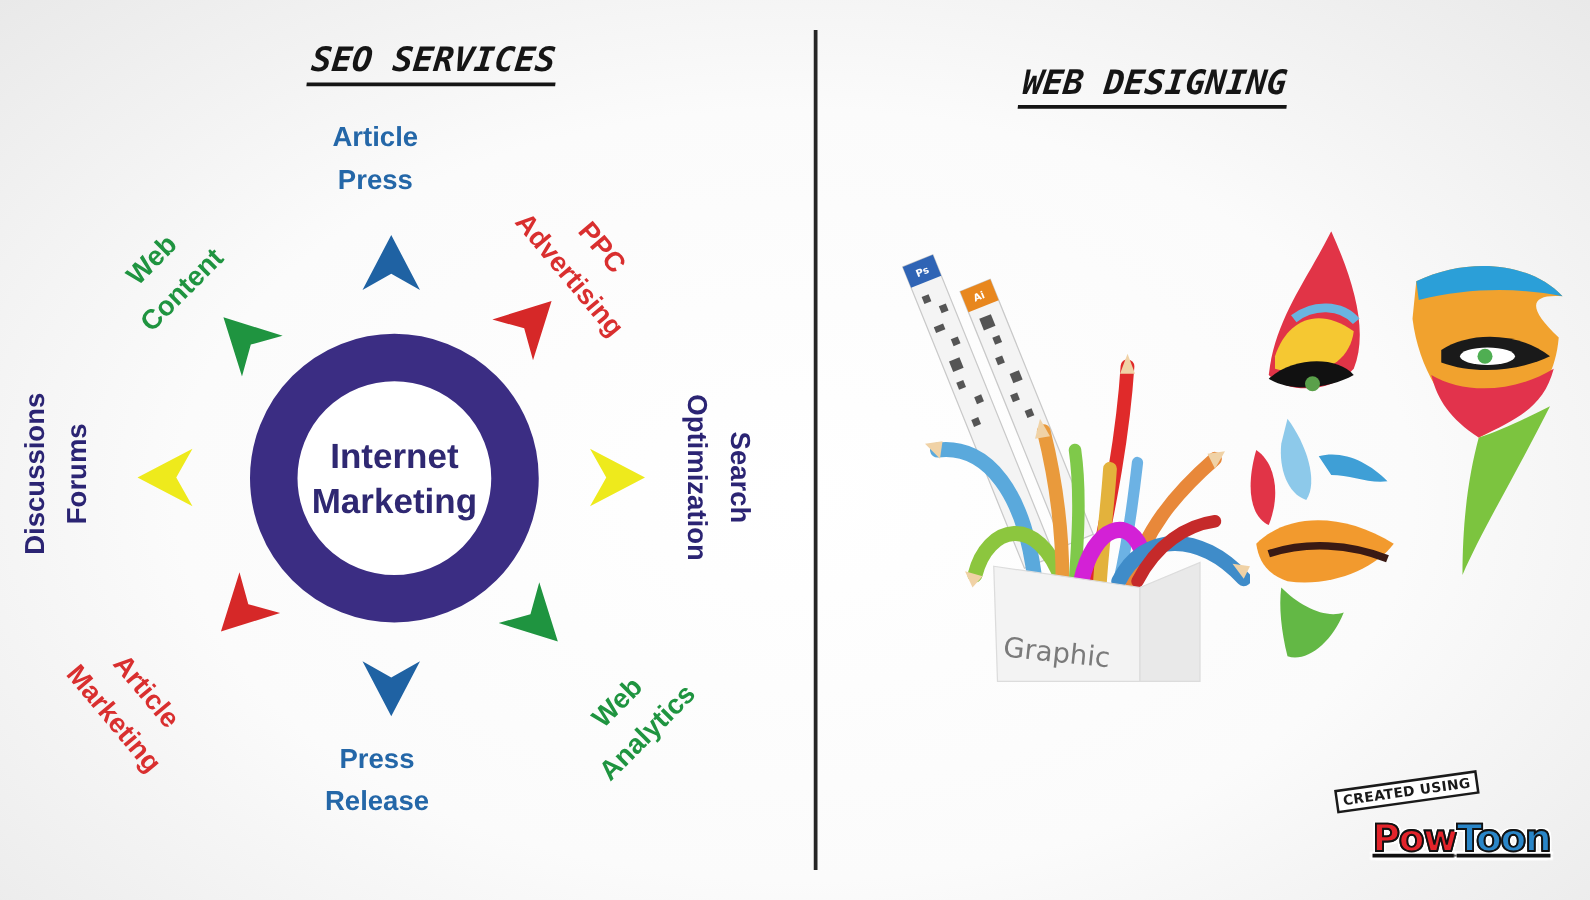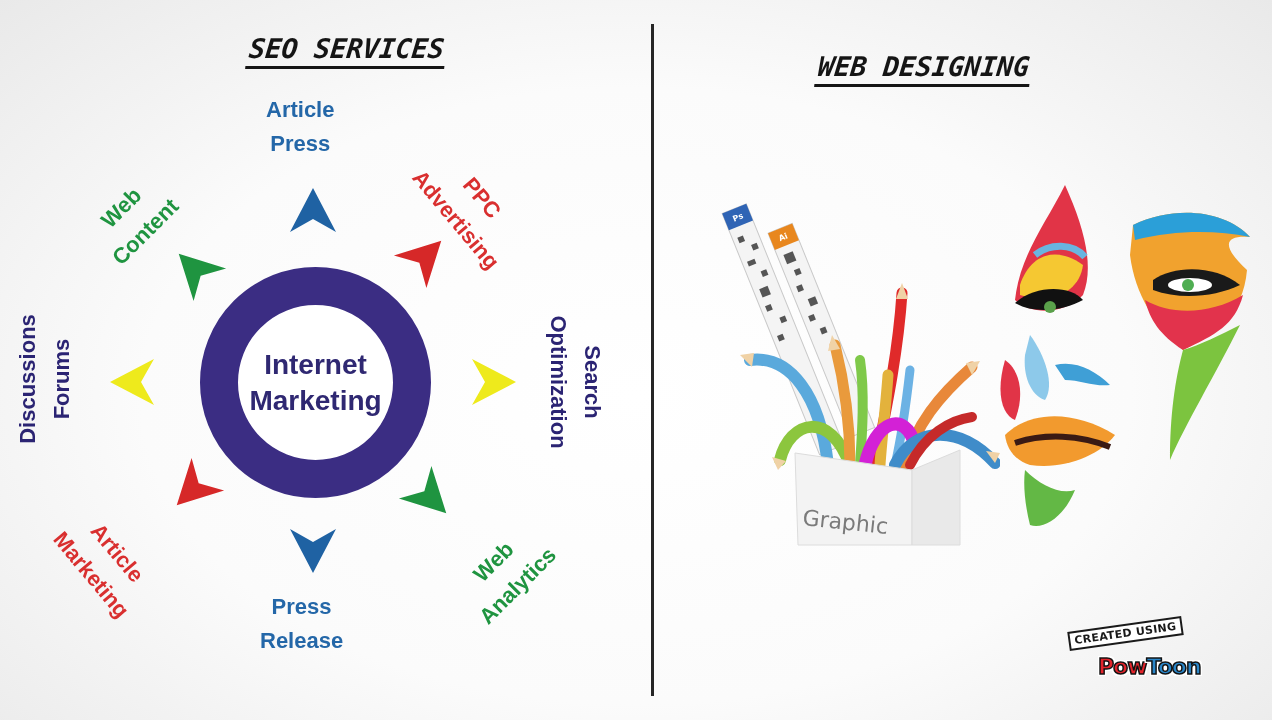--- a/index.html
+++ b/index.html
@@ -59,24 +59,25 @@
     }
     .badge .created {
       position: absolute; left: 6px; top: 4px;
       transform: rotate(-8deg);
       border: 2px solid #1a1a1a; background: #fff;
       font-family: "DejaVu Sans", sans-serif; font-weight: bold; font-size: 11px;
       padding: 1px 4px; letter-spacing: 0.3px; color: #1a1a1a;
     }
     .badge .pow {
       position: absolute; left: 36px; top: 34px;
-      font-family: "DejaVu Sans", sans-serif; font-weight: bold; font-size: 22px;
+      font-family: "DejaVu Sans", sans-serif; font-weight: bold; font-size: 30px;
       letter-spacing: -1px;
       -webkit-text-stroke: 1.5px #111;
       text-shadow: 2px 2px 0 #fff, -2px -2px 0 #fff, 2px -2px 0 #fff, -2px 2px 0 #fff;
+      text-decoration: underline;
     }
     .badge .pow .p1 { color: #e3242b; }
     .badge .pow .p2 { color: #2a86c8; }
   </style>
 </head>
 <body>
 
 <div class="slide">
 
   <div id="seo-title" class="title">SEO SERVICES</div>

